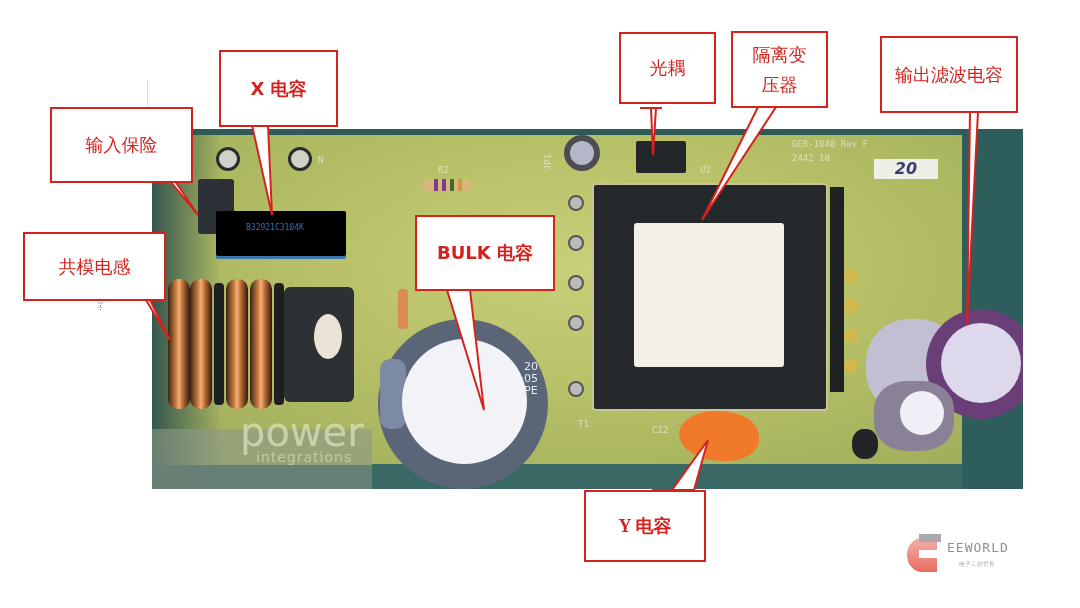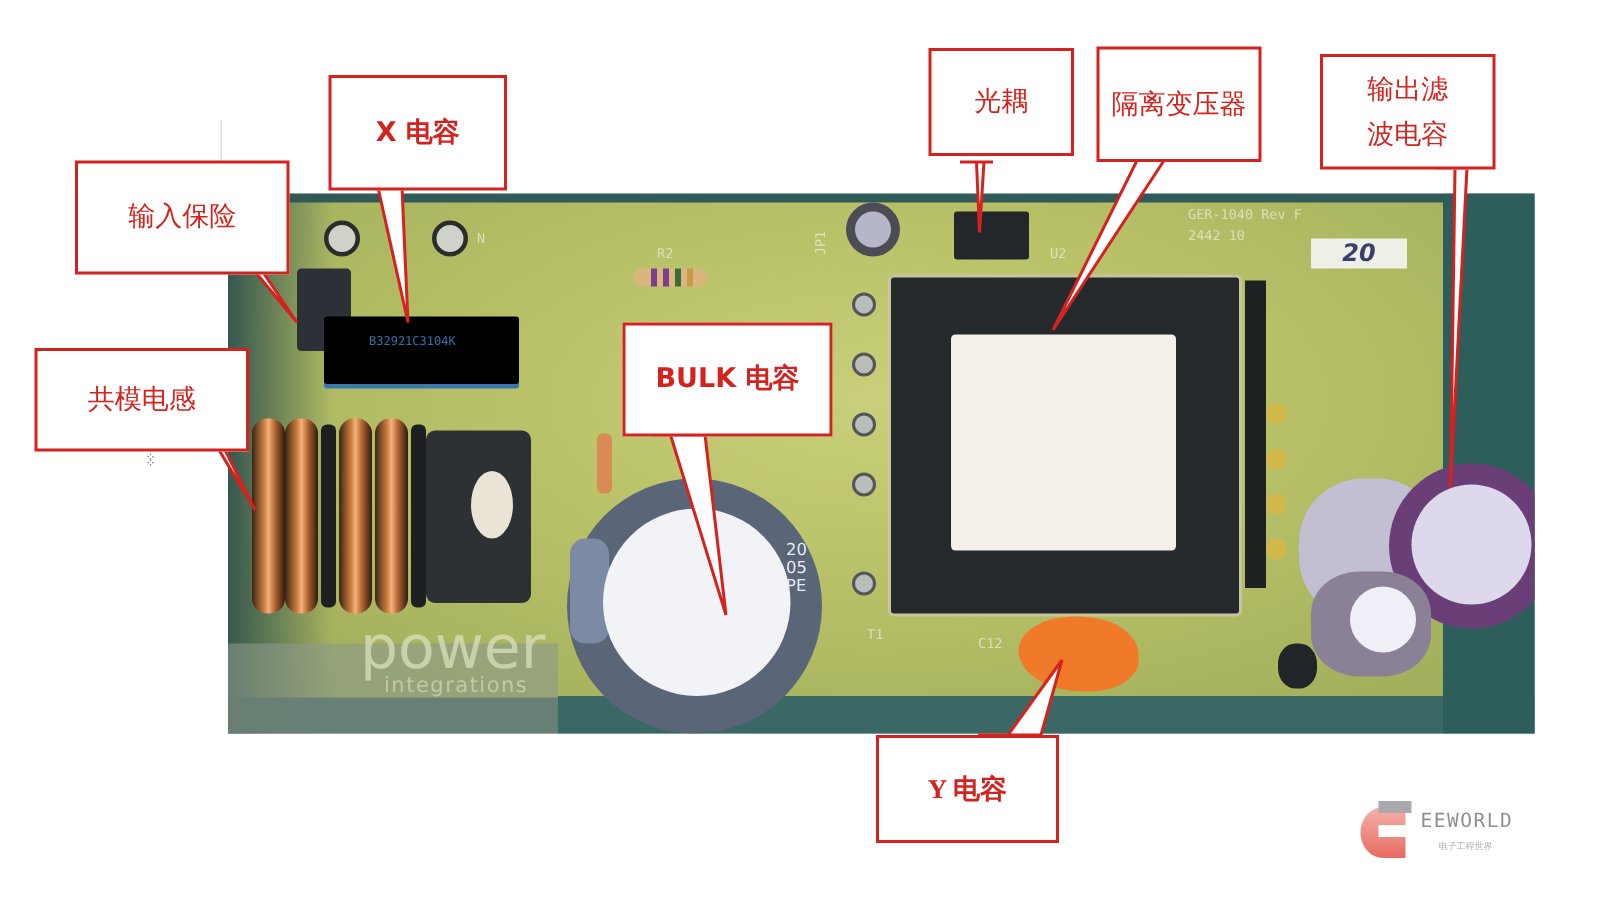--- a/index.html
+++ b/index.html
@@ -173,25 +173,25 @@
 
     <polygon points="652,490 694,490 708,440 672,490 660,490"></polygon>
   </g>
 </svg>
 
 <div class="callout" style="left:50px;top:107px;width:143px;height:76px;">输入保险</div>
 <div class="callout bold" style="left:219px;top:50px;width:119px;height:77px;">X 电容</div>
 <div class="callout" style="left:23px;top:232px;width:143px;height:69px;">共模电感</div>
 <div class="callout bold" style="left:415px;top:215px;width:140px;height:76px;">BULK 电容</div>
 <div class="callout" style="left:619px;top:32px;width:97px;height:72px;">光耦</div>
-<div class="callout" style="left:731px;top:31px;width:110px;height:77px;flex-direction:row;">
+<div class="callout" style="left:731px;top:31px;width:97px;height:77px;flex-direction:column;">
   <span>隔离变</span>
   <span>压器</span>
 </div>
-<div class="callout" style="left:880px;top:36px;width:117px;height:77px;flex-direction:column;">
+<div class="callout" style="left:880px;top:36px;width:138px;height:77px;">
   <span>输出滤</span>
   <span>波电容</span>
 </div>
 <div class="callout bold" style="left:584px;top:490px;width:122px;height:72px;font-family:Liberation Serif, serif;">Y 电容</div>
 
 <div class="dots">⁘<br>⁘</div>
 
 <div class="eeworld">
   <div class="ee-mark">
     <div class="arc"></div>

